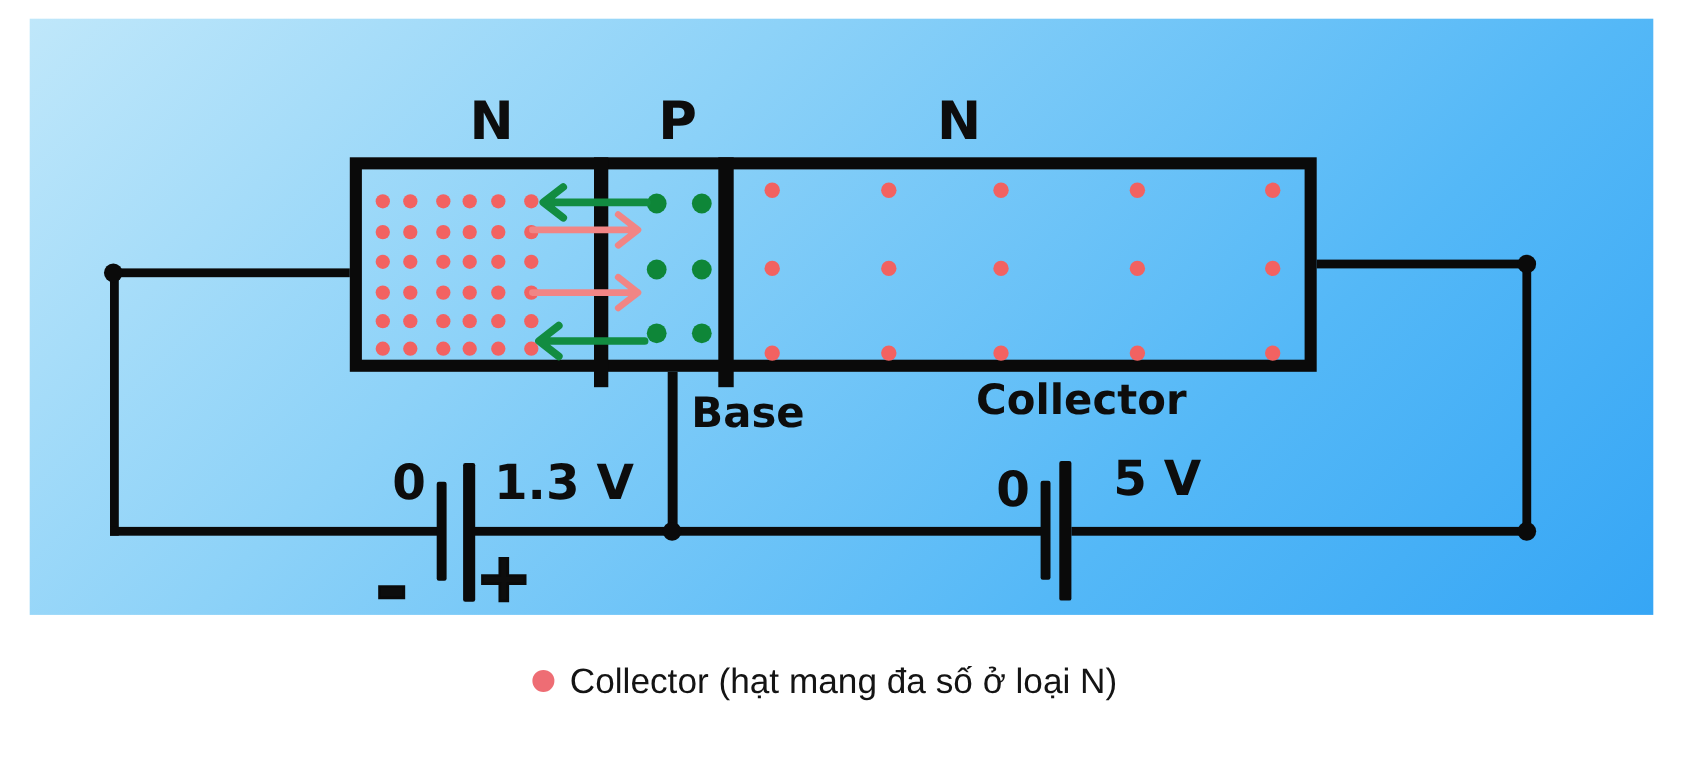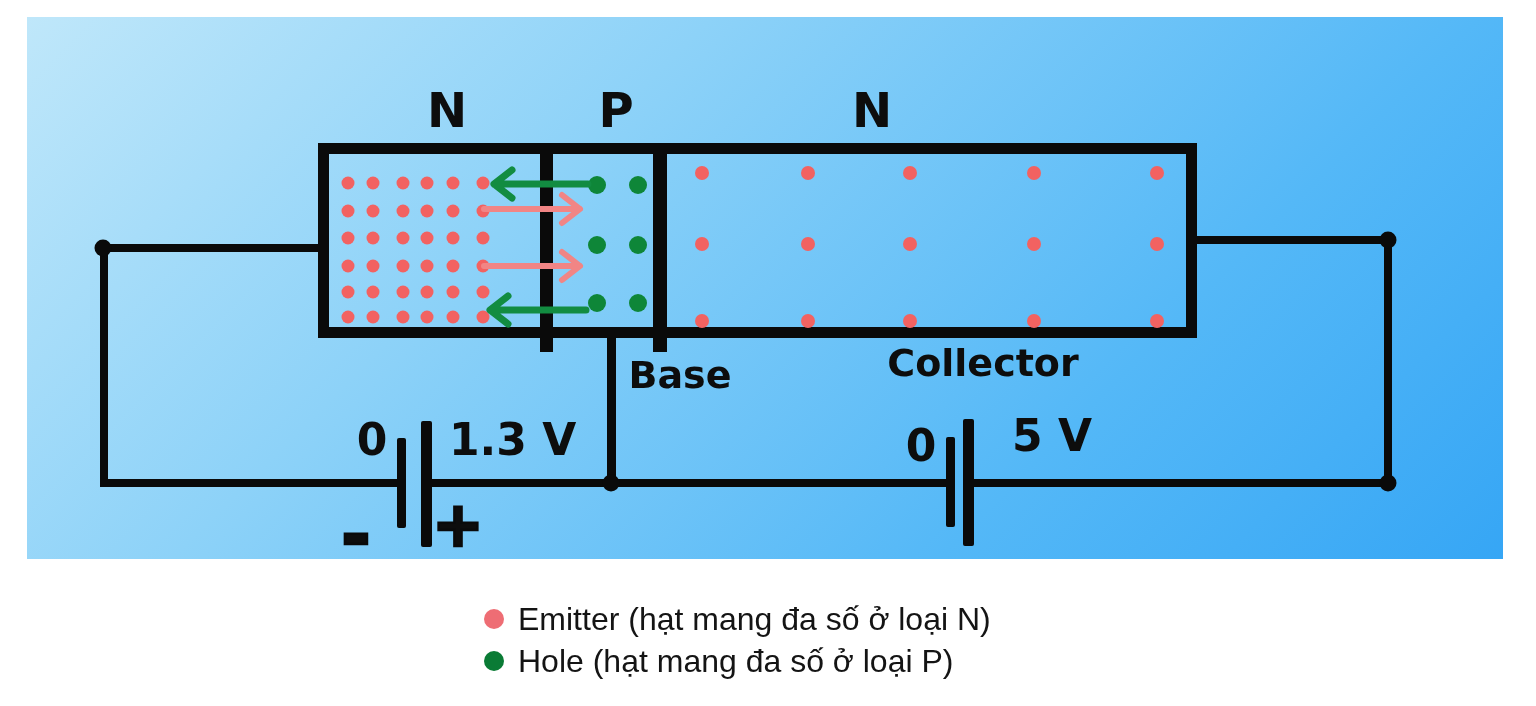--- a/index.html
+++ b/index.html
@@ -135,21 +135,17 @@
   <div class="lbl heavy volt-lbl" style="left:449px;top:418px;">1.3 V</div>
   <div class="lbl heavy sign-lbl ctr" style="left:356px;top:498px;font-size:72px;">-</div>
   <div class="lbl heavy sign-lbl ctr" style="left:458px;top:494px;font-size:62px;">+</div>
 
   <div class="lbl heavy volt-lbl ctr" style="left:921px;top:424px;">0</div>
   <div class="lbl heavy volt-lbl" style="left:984px;top:414px;margin-left:28px;">5 V</div>
 
   <div class="legend">
     <div class="legend-row">
       <span class="legend-dot" style="background: rgb(238, 109, 116);"></span>
-      <span class="legend-label">Emitter (hạt mang đa số ở loại N)</span>
-    </div>
-    <div class="legend-row">
-      <span class="legend-dot" style="background: rgb(10, 123, 53);"></span>
-      <span class="legend-label">Hole (hạt mang đa số ở loại P)</span>
+      <span class="legend-label">Collector (hạt mang đa số ở loại N)</span>
     </div>
   </div>
 
 </div>
 
 </body></html>

